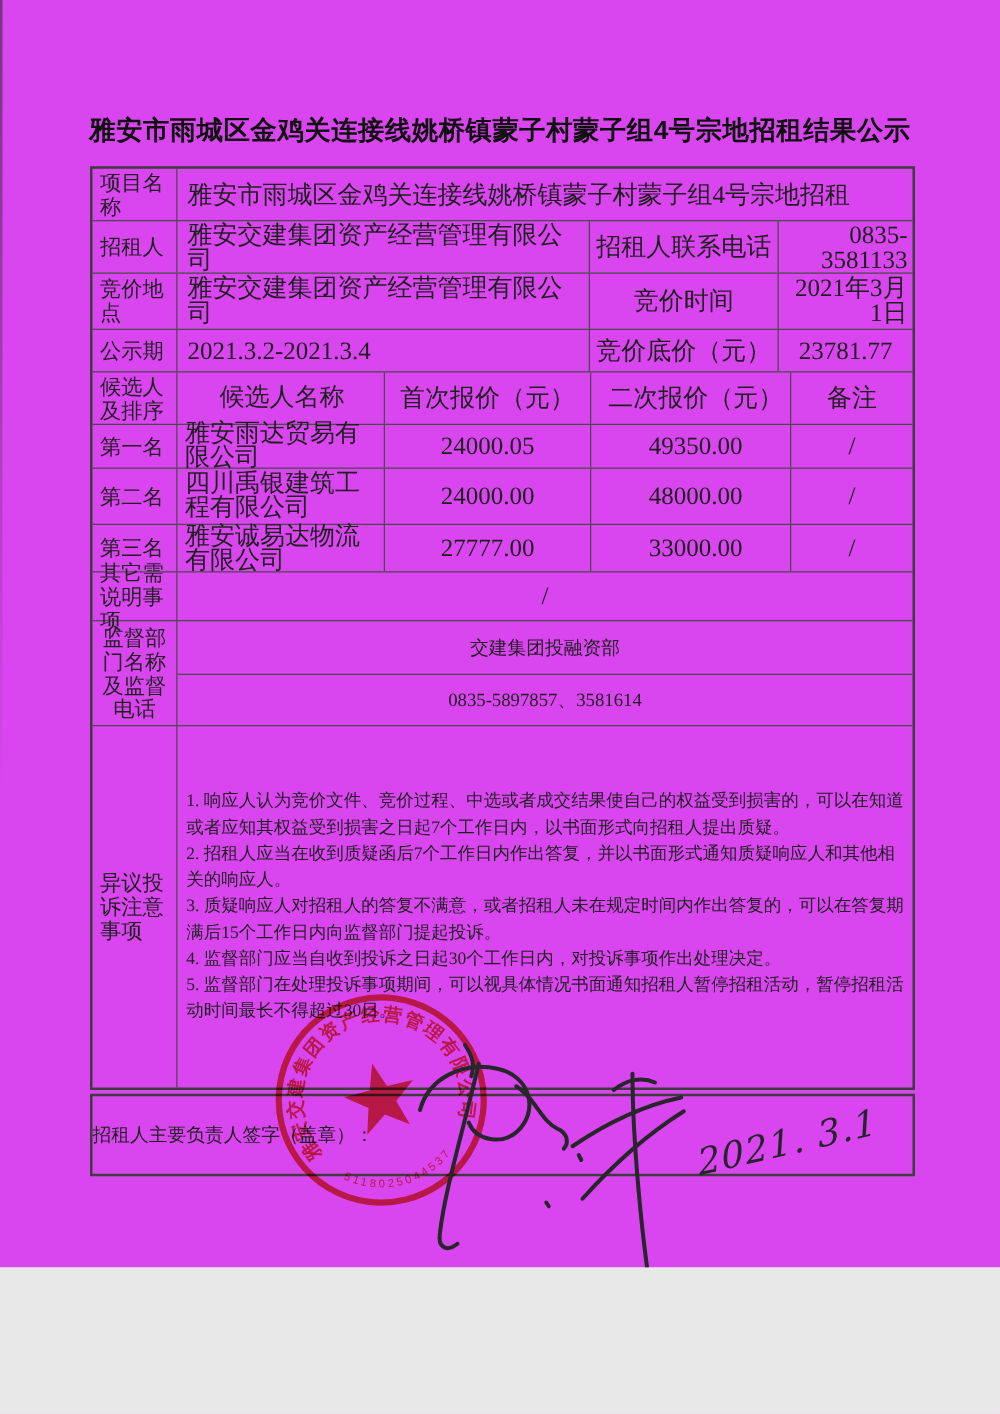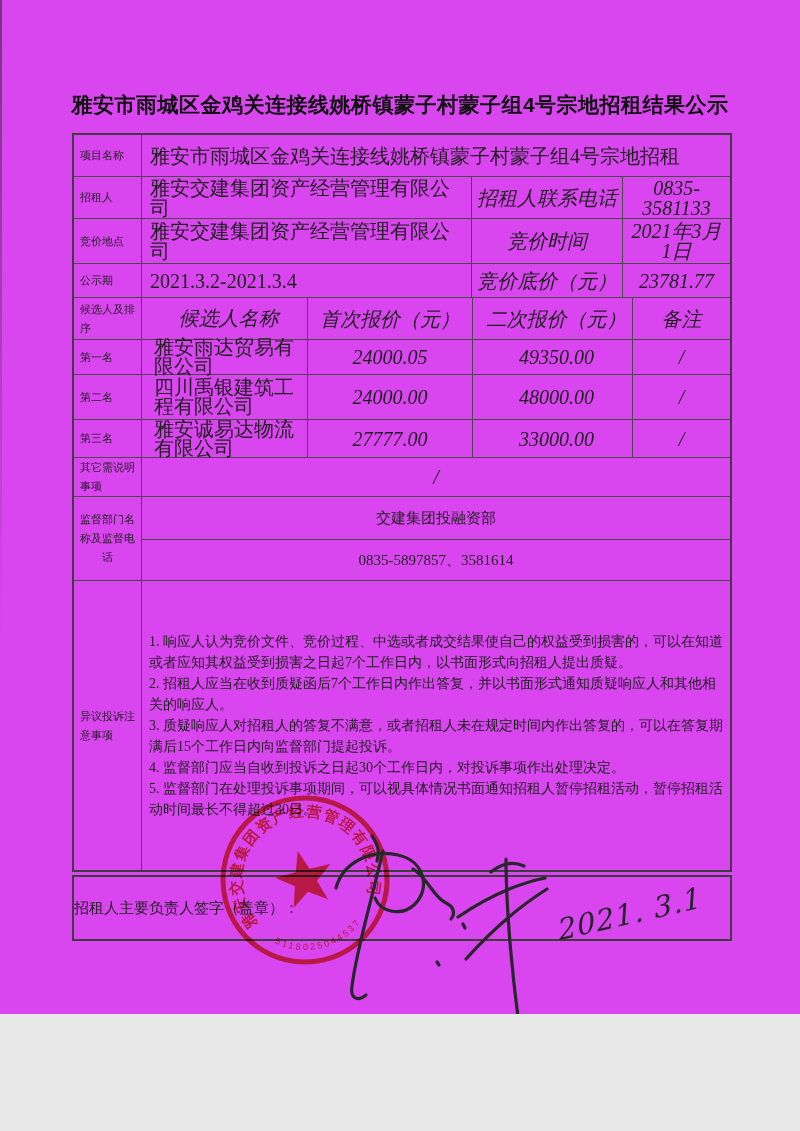--- a/index.html
+++ b/index.html
@@ -19,28 +19,28 @@
     font-size:21px; line-height:26px; font-weight:700; color:#101010; letter-spacing:.5px;
   }
   .tbl { position:absolute; left:72px; top:133px; width:660px; border:2px solid #3d3d3d; }
   .row { display:flex; border-top:1.5px solid #4a4a4a; }
   .row:first-child { border-top:none; }
   .cell {
     border-left:1.5px solid #4a4a4a; display:flex; align-items:center;
     font-size:20px; line-height:20px; padding:2px 4px; min-width:0;
   }
   .cell:first-child { border-left:none; }
-  .lab { width:67px; flex:none; font-size:11px; line-height:19px; padding:3px 2px 3px 6px; }
+  .lab { width:67px; flex:none; font-size:17px; line-height:19px; padding:3px 2px 3px 6px; }
   .lab.c3 { justify-content:center; text-align:center; padding:3px 2px; }
-  .ctr { justify-content:center; text-align:center;font-style:italic; }
+  .ctr { justify-content:center; text-align:right; }
   .lft { justify-content:flex-start; text-align:left; padding-left:8px; }
   .w-v { width:330px; flex:none; }
   .w-k { width:151px; flex:none; }
   .w-p { flex:1; }
-  .c-name { width:166px; flex:none; padding-left:12px; line-height:19px; }
+  .c-name { width:166px; flex:none; padding-left:6px; line-height:19px; }
   .c-b1 { width:165px; flex:none; }
   .c-b2 { width:160px; flex:none;padding-left:12px; }
   .c-rm { flex:1; }
   .h41{height:41px} .h42{height:42px} .h45{height:45px} .h34{height:34px}
   .h35{height:35px} .h38{height:38px} .h39{height:39px}
   .sup-right { flex:1; display:flex; flex-direction:column; border-left:1.5px solid #4a4a4a; }
   .sup-cell { height:42px; display:flex; align-items:center; justify-content:center; font-size:15px; }
   .sup-cell + .sup-cell { height:41px; border-top:1.5px solid #4a4a4a; }
   .obj-row { height:290px; }
   .obj-lab { text-align:left; }

